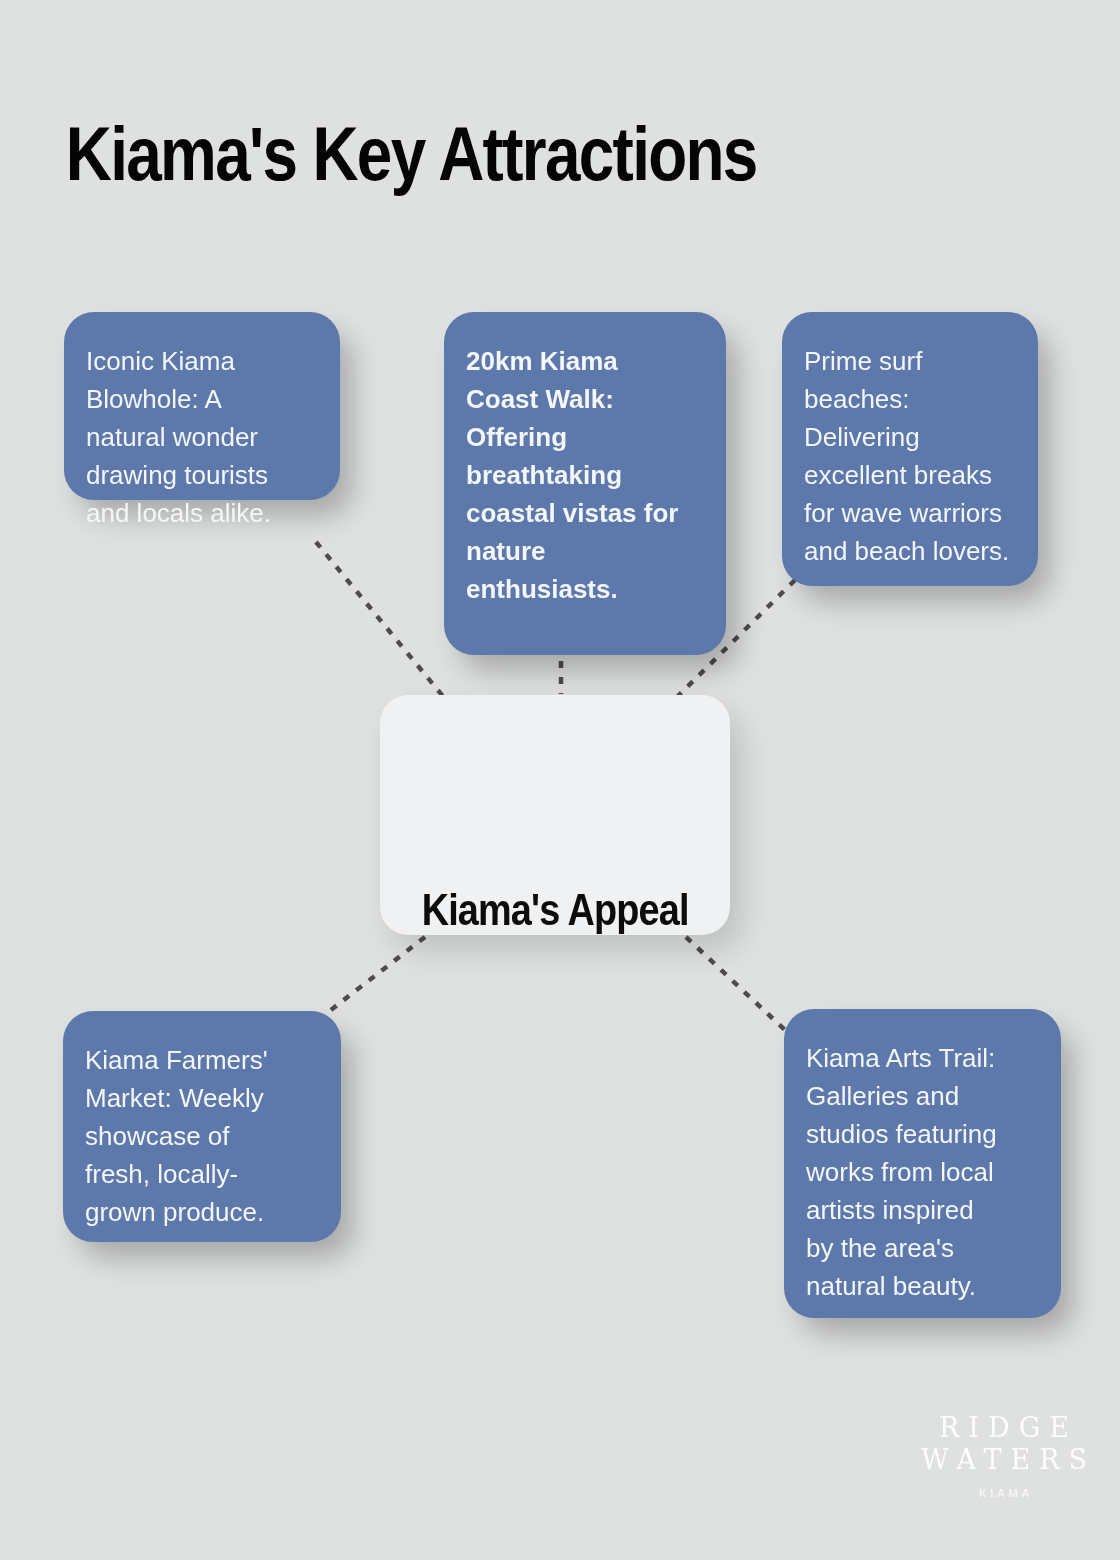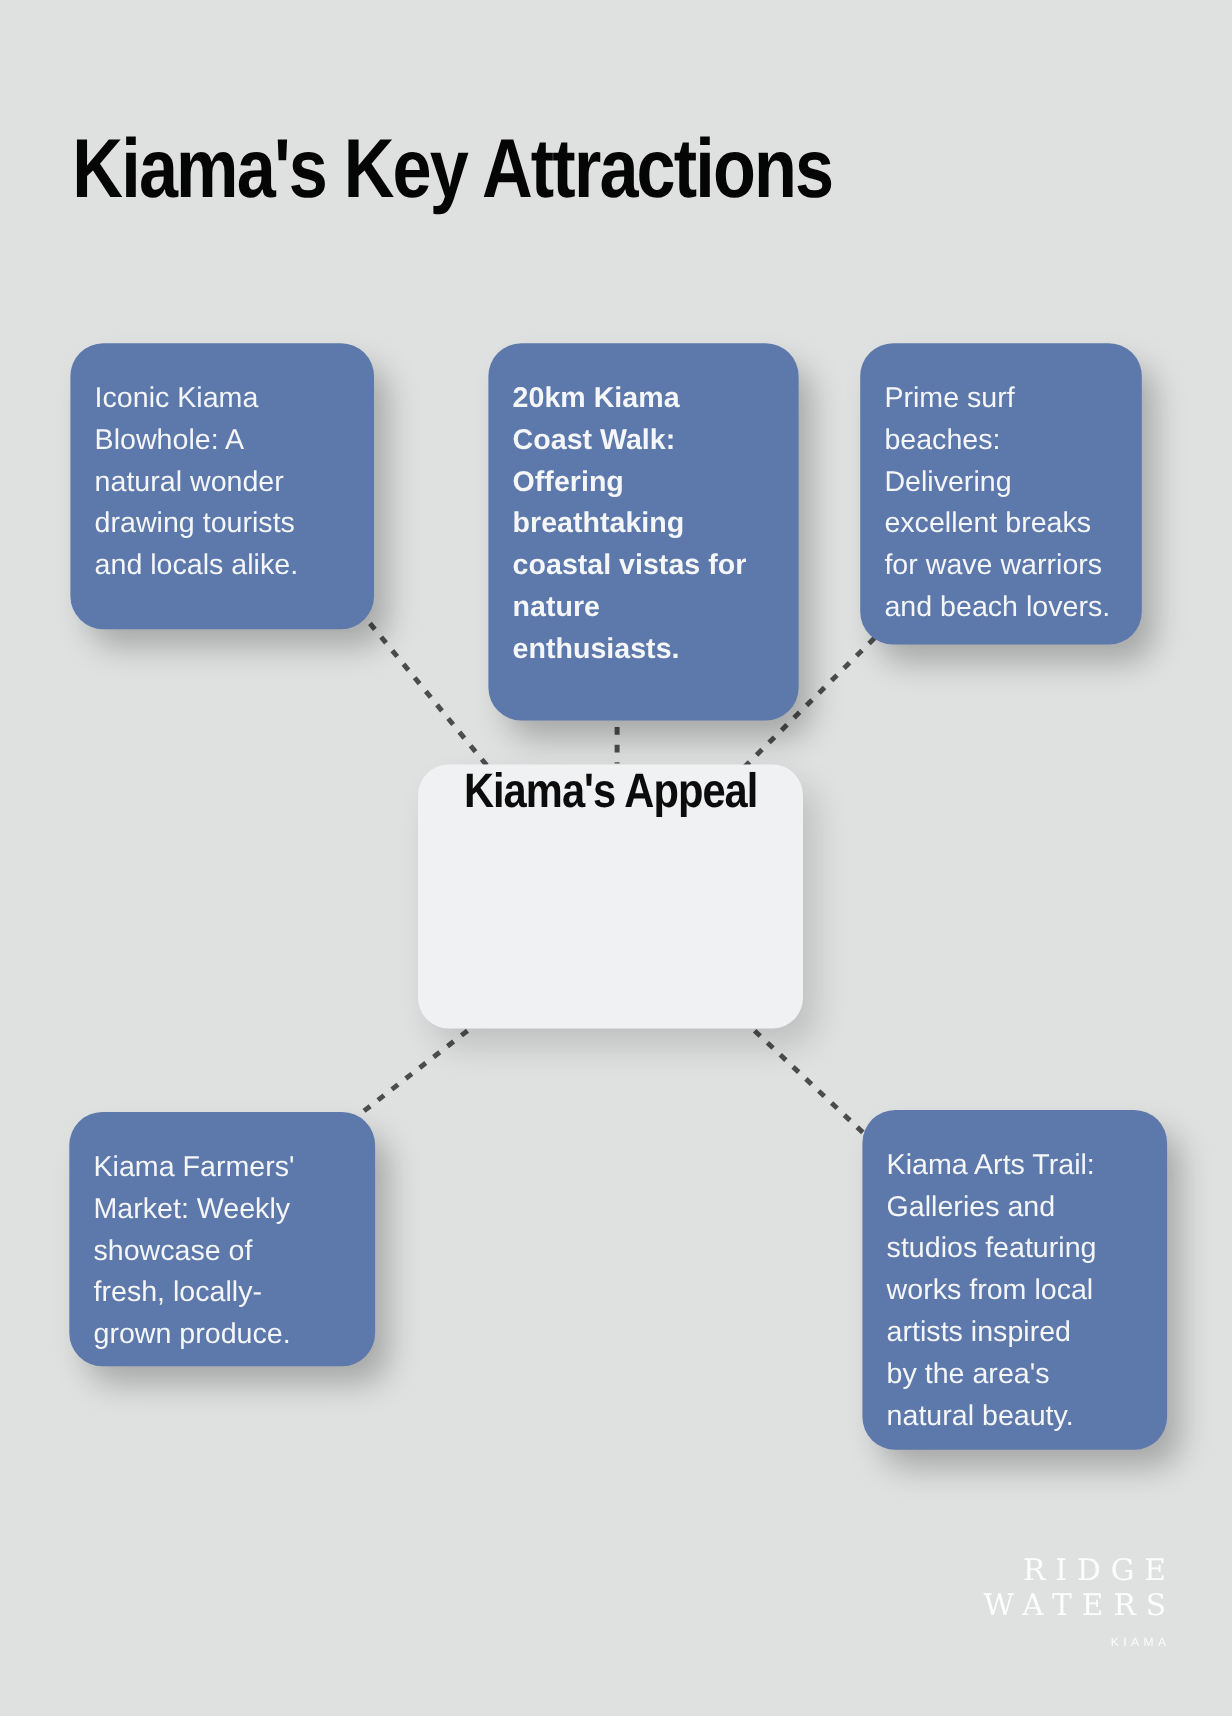--- a/index.html
+++ b/index.html
@@ -49,46 +49,46 @@
     position:absolute;
     background:var(--card);
     border-radius:30px;
     color:var(--card-text);
     padding:30px 22px;
     font-size:26px;
     line-height:38px;
     box-shadow:14px 18px 28px -2px rgba(0,0,0,0.25);
   }
   .card .card-text{white-space:pre;display:block;}
-  .card.pos-blowhole {left:64px;  top:312px; width:276px; height:260px;}
+  .card.pos-blowhole {left:64px;  top:312px; width:276px; height:188px;}
   .card.pos-coastwalk{left:444px; top:312px; width:282px; height:343px;font-weight:bold;}
   .card.pos-surf     {left:782px; top:312px; width:256px; height:274px;}
   .card.pos-farmers  {left:63px;  top:1011px;width:278px; height:231px;}
   .card.pos-arts     {left:784px; top:1009px;width:277px; height:309px;}
   .center-node{
     position:absolute;
     left:380px;top:695px;width:350px;height:240px;
     background:var(--center-bg);
     border-radius:28px;
     box-shadow:12px 16px 30px rgba(0,0,0,0.14);
-    display:flex;align-items:flex-start;justify-content:center;
+    display:flex;align-items:flex-end;justify-content:center;
   }
   .center-node .center-label{
     font-weight:bold;
     font-size:44px;
     letter-spacing:-1px;
     color:var(--center-text);
     transform:scaleX(0.86);
     transform-origin:50% 50%;
     white-space:nowrap;
   }
   .brand-logo{
     position:absolute;
-    left:860px;top:1412px;width:200px;
-    text-align:right;
+    left:904px;top:1412px;width:200px;
+    text-align:center;
     color:rgba(253,254,254,0.95);
     font-family:"DejaVu Serif","Liberation Serif",serif;
   }
   .brand-logo .brand-line{
     font-size:27px;
     line-height:32px;
     letter-spacing:9px;
     margin-right:-9px; 
   }
   .brand-logo .brand-sub{

